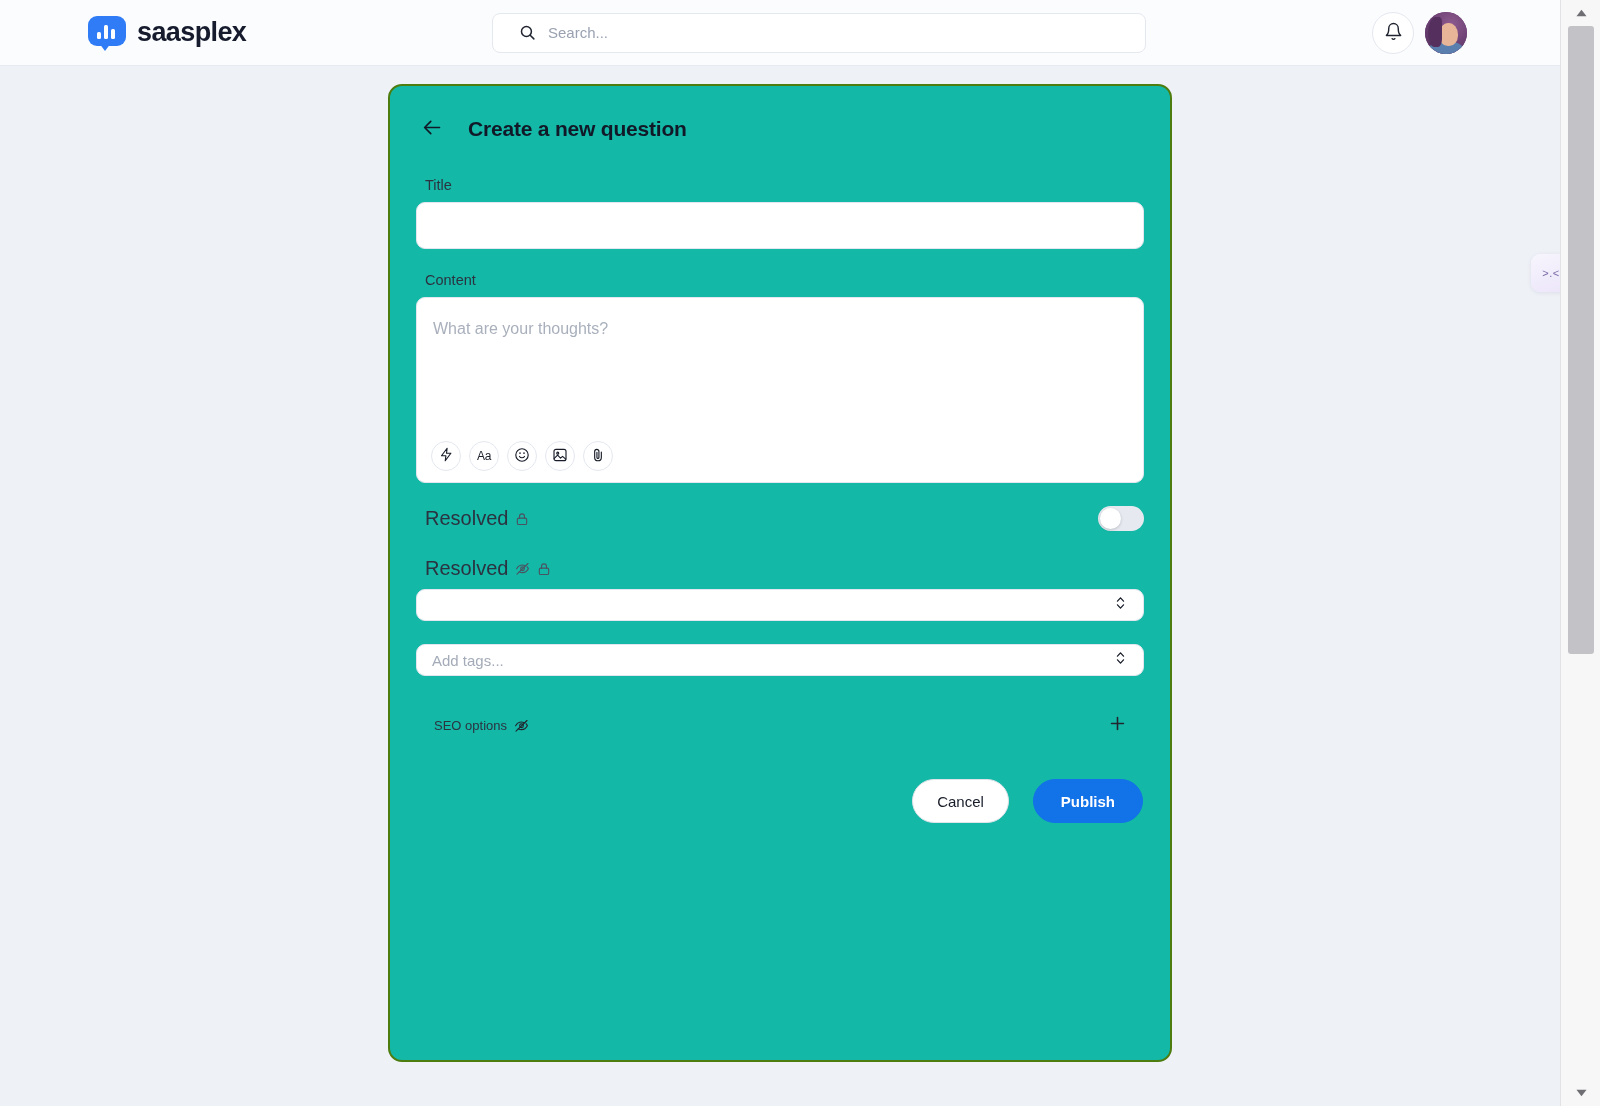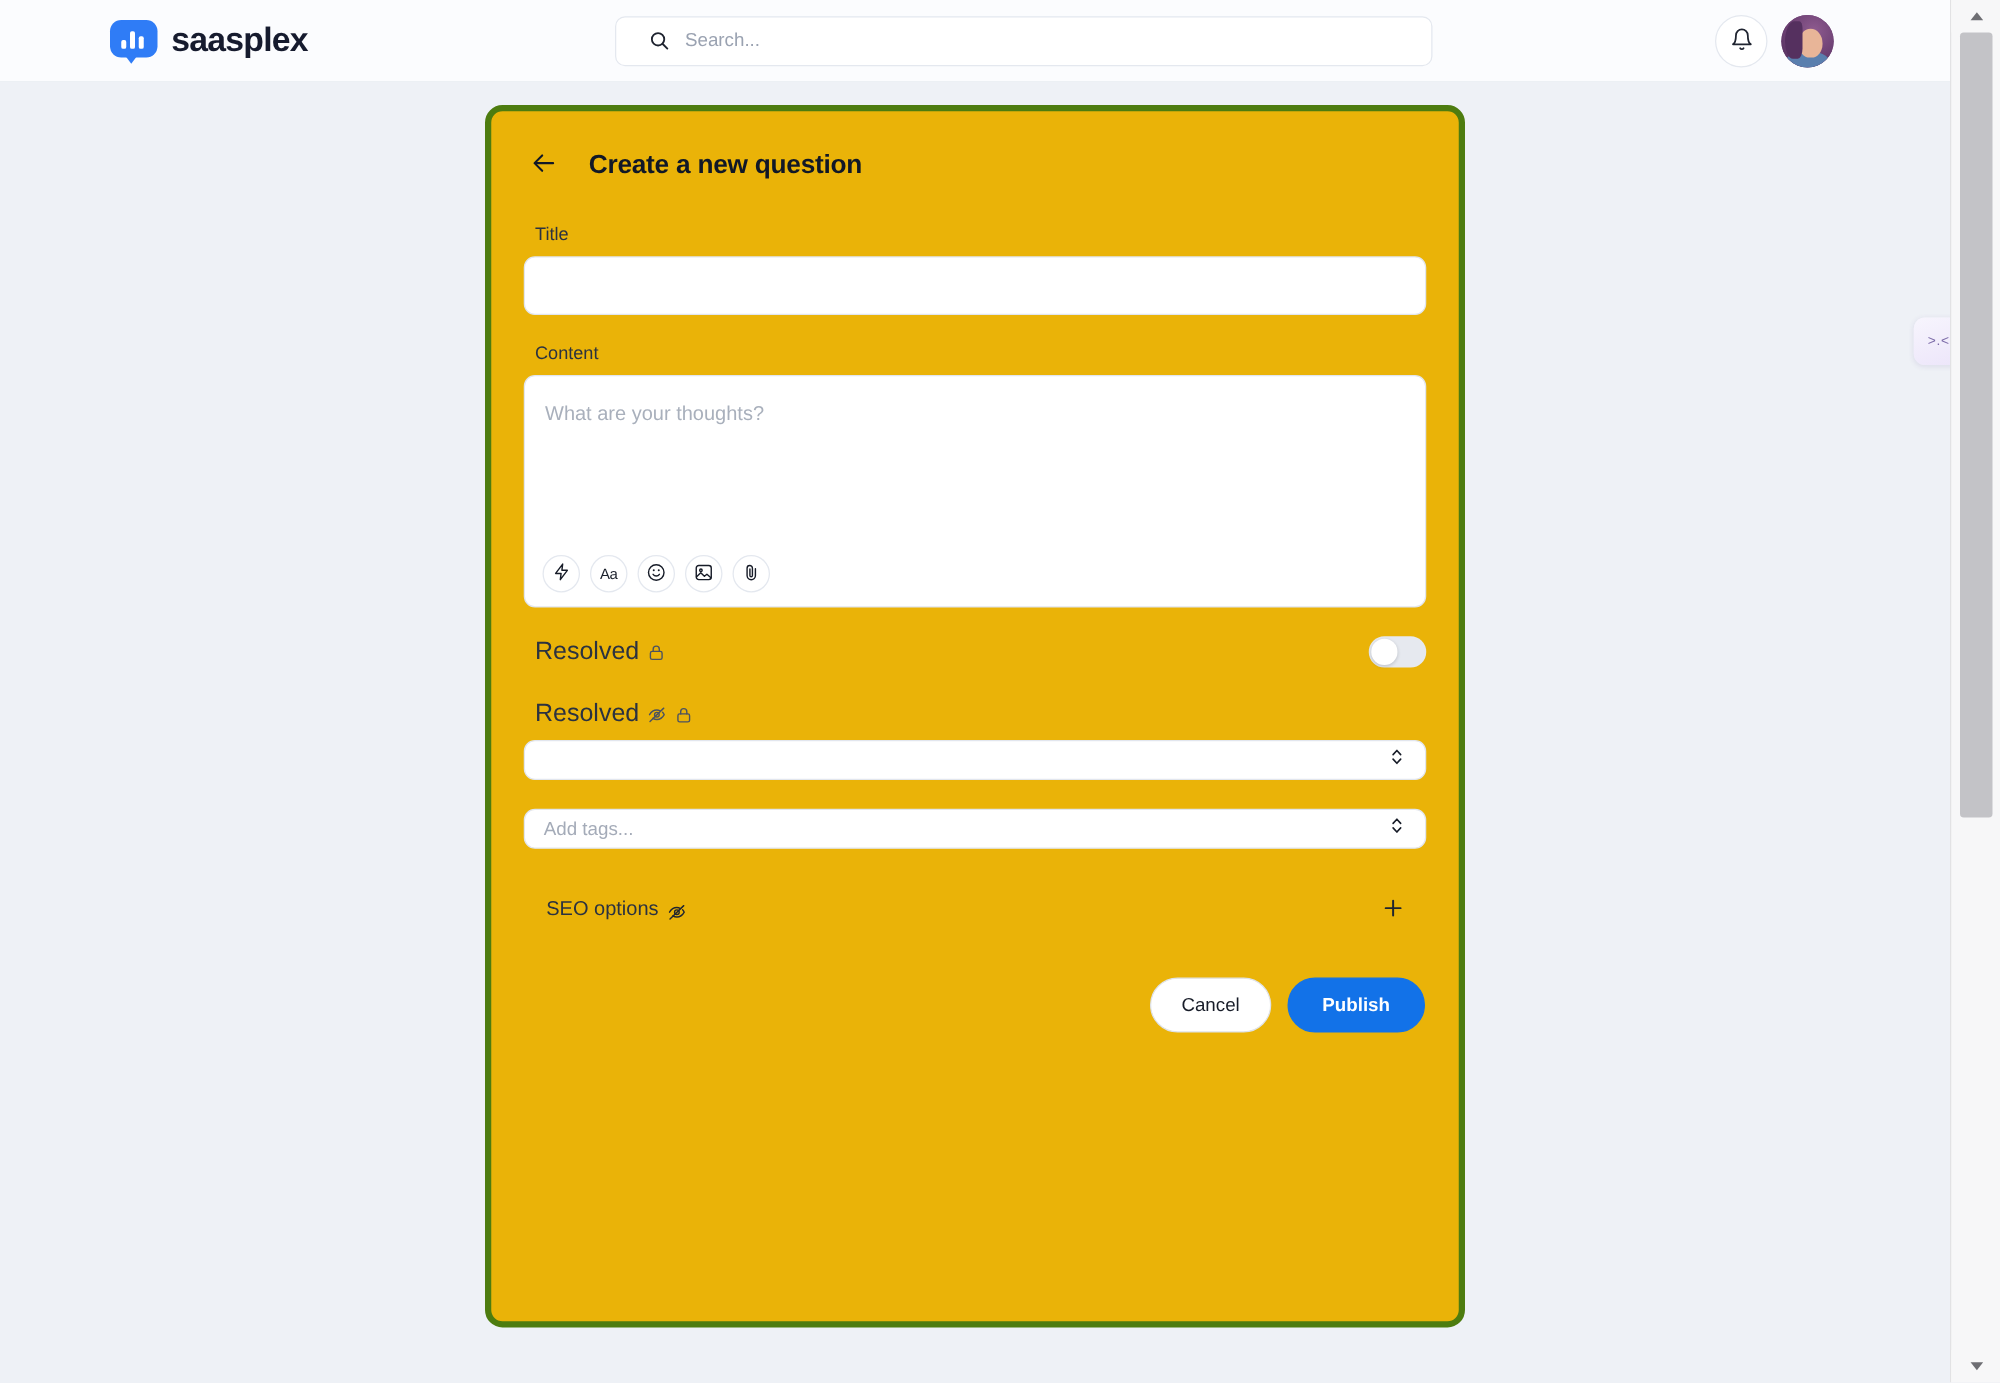--- a/index.html
+++ b/index.html
@@ -182,22 +182,22 @@
   
   .content {
     height: 1040px;
     display: flex;
     justify-content: center;
     padding-top: 18px;
   }
 
   .card {
     width: 784px;
-    background: #eab308;
-    border: 5px solid #4d7c0f;
+    background: #14b8a6;
+    border: 2px solid #4d7c0f;
     border-radius: 14px;
     padding: 30px 26px 28px 26px;
     height: 978px;
   }
 
   .card-head {
     display: flex;
     align-items: center;
     gap: 23px;
     padding-left: 3px;
@@ -349,38 +349,38 @@
 
   
   .expander {
     display: flex;
     align-items: center;
     justify-content: space-between;
     padding: 0 14px 0 18px;
     height: 52px;
     cursor: pointer;
   }
-  .expander .label-with-icons { font-size: 16px; align-items: flex-end; }
+  .expander .label-with-icons { font-size: 13px; }
   .plus-btn {
     background: none;
     border: none;
     cursor: pointer;
     display: flex;
     align-items: center;
     justify-content: center;
     width: 26px; height: 26px;
     padding: 0;
   }
 
   
   .card-footer {
     display: flex;
     justify-content: flex-end;
     align-items: center;
-    gap: 13px;
+    gap: 24px;
     margin-top: 28px;
     padding-right: 1px;
   }
   .btn {
     border-radius: 999px;
     font-family: "Liberation Sans", sans-serif;
     font-size: 15px;
     font-weight: 500;
     cursor: pointer;
     height: 44px;

